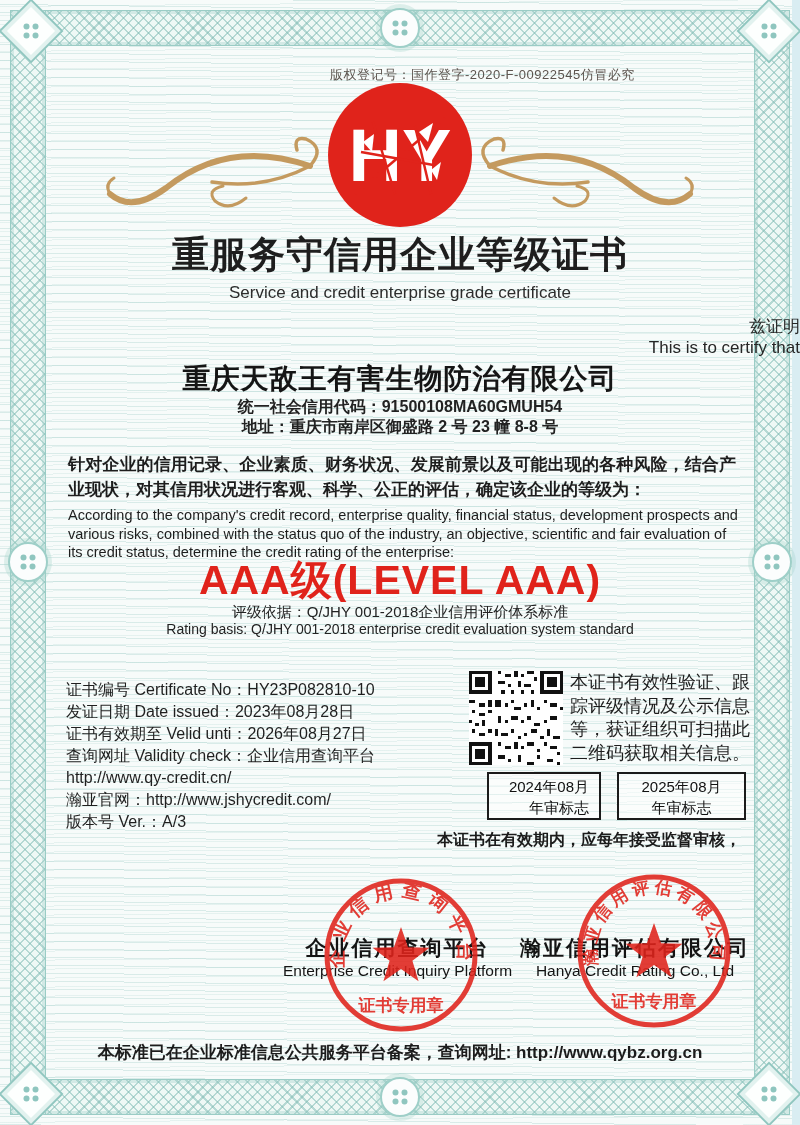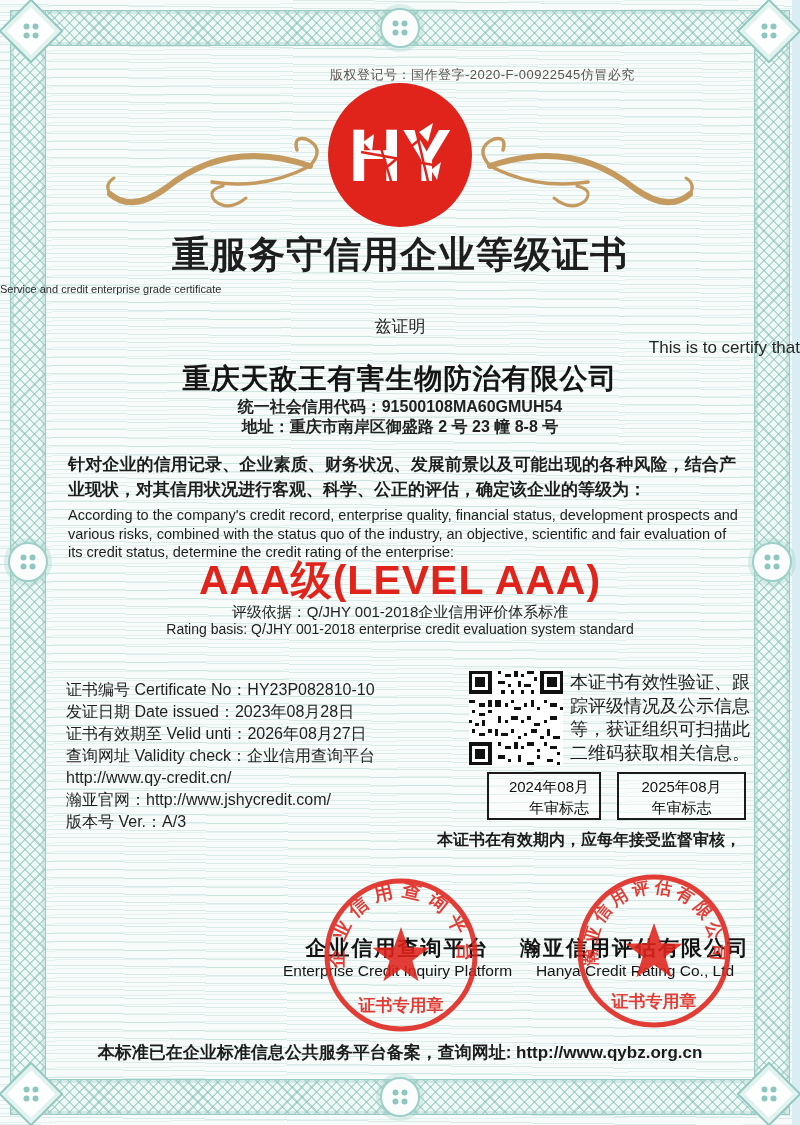--- a/index.html
+++ b/index.html
@@ -43,24 +43,24 @@
 
   
   .copyright { top:66px; left:330px; width:410px; text-align:left;
     font-size:13px; color:#5c544e; letter-spacing:.5px; }
   .logo { left:327px; top:82px; }
   .flourish { top:112px; }
   .fl-left { left:96px; } .fl-right { left:466px; transform:scaleX(-1); }
 
   .title-cn { top:230px; left:0; width:100%; text-align:center;
     font-size:37px; font-weight:700; color:#1e1e1e; letter-spacing:1px; }
-  .title-en { top:283px; left:0; width:100%; text-align:left;
-    font-size:11px; color:#2c2c2c; }
-
-  .certify-cn { top:315px; left:0; width:100%; text-align:center; font-size:17px; color:#262626; }
+  .title-en { top:283px; left:0; width:100%; text-align:center;
+    font-size:17px; color:#2c2c2c; }
+
+  .certify-cn { top:315px; left:0; width:100%; text-align:right; font-size:17px; color:#262626; }
   .certify-en { top:338px; left:0; width:100%; text-align:right; font-size:17px; color:#262626;padding-left:32px; }
   .company { top:360px; left:0; width:100%; text-align:center;
     font-size:28px; font-weight:700; color:#151515; letter-spacing:1px; }
   .credit-code { top:397px; left:0; width:100%; text-align:center; font-size:16px; font-weight:600; color:#222; }
   .address { top:417px; left:0; width:100%; text-align:center; font-size:16px; font-weight:600; color:#222; }
 
   .eval-cn { top:452px; left:68px; width:668px; font-size:17px; font-weight:600;
     line-height:1.48; color:#1d1d1d; text-align:justify; }
   .eval-en { top:506px; left:68px; width:672px; font-size:14.5px; line-height:1.28; color:#1d1d1d; }
 

